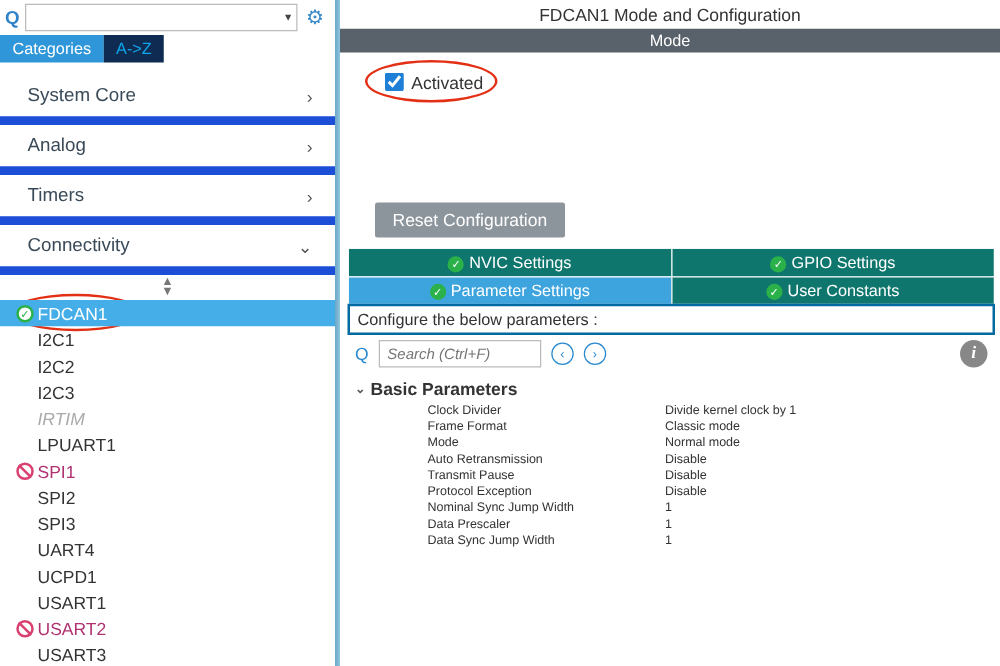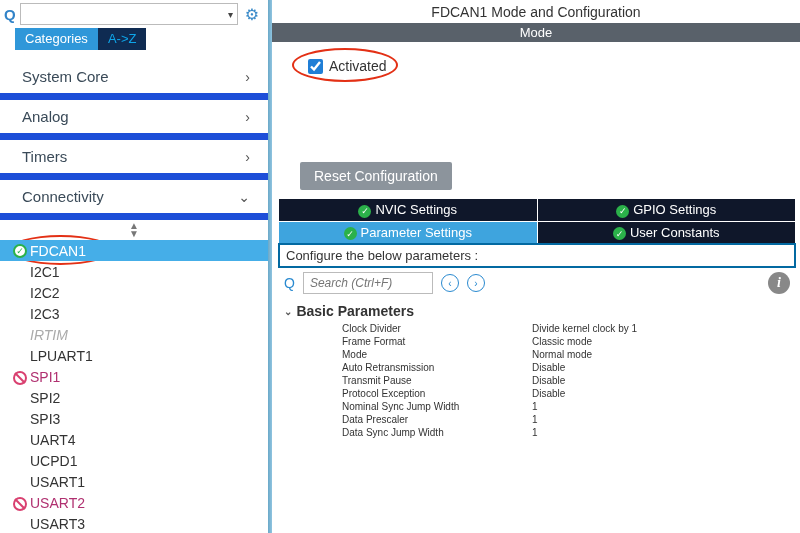--- a/index.html
+++ b/index.html
@@ -8,61 +8,61 @@
   
   .left-panel { width: 272px; height: 100%; border-right: 4px solid #7ab8d8; position: relative; display: flex; flex-direction: column; }
   .left-splitter { position: absolute; right: -4px; top: 0; width: 4px; height: 100%; background: linear-gradient(to right,#6aa8c8,#8fc4e0); }
 
   .search-row { display: flex; align-items: center; padding: 3px 6px 3px 4px; gap: 4px; }
   .search-icon { color: #3183c8; font-size: 15px; font-weight: bold; }
   .search-combo { flex: 1; height: 22px; border: 1px solid #bbb; display: flex; align-items: center; justify-content: flex-end; padding: 0 4px; background: #fff; }
   .combo-arrow { font-size: 10px; color: #444; }
   .gear-btn { width: 20px; height: 20px; display: flex; align-items: center; justify-content: center; color: #3b8bc9; font-size: 16px; cursor: pointer; }
 
-  .tabs-row { display: flex; padding-left: 15px; }
+  .tabs-row { display: flex; }
   .tab { padding: 3px 10px 4px; font-size: 13px; }
   .tab.categories { background: #2f97d9; color: #fff; }
   .tab.az { background: #0f2b52; color: #0ea5e9; }
 
   .nav-list { padding-top: 10px; }
   .nav-group { display: flex; align-items: center; justify-content: space-between; padding: 8px 18px 8px 22px; border-bottom: 7px solid #1d4ed8; cursor: pointer; color: #3a4a58; font-size: 15px; }
   .nav-chevron { font-size: 14px; color: #555; }
 
   .sort-arrows { text-align: center; font-size: 10px; color: #777; line-height: 8px; padding: 2px 0; }
 
   .periph-list { padding: 0; }
   .periph-item { display: flex; align-items: center; padding: 2px 0 2px 30px; height: 21px; font-size: 14px; cursor: pointer; position: relative; }
   .periph-item.selected { background: #45aee8; color: #fff; }
   .periph-item .status-icon { width: 16px; display: inline-flex; align-items: center; justify-content: center; margin-left: -18px; margin-right: 2px; }
-  .periph-item.disabled-txt { color: #b03070; align-items: flex-end; } 
+  .periph-item.disabled-txt { color: #b03070; } 
   .periph-item.italic { color: #aaa; font-style: italic; }
 
   .check-circle { width: 14px; height: 14px; border: 2px solid #2bb14a; border-radius: 50%; display: inline-flex; align-items: center; justify-content: center; font-size: 9px; color: #2bb14a; background: #fff; }
   .no-circle { width: 14px; height: 14px; border: 2px solid #d94070; border-radius: 50%; display: inline-flex; align-items: center; justify-content: center; color: #d94070; position: relative; }
   .no-circle::after { content: ""; position: absolute; width: 14px; height: 2px; background: #d94070; transform: rotate(45deg); }
 
   .red-ellipse { position: absolute; border: 2px solid #e33015; border-radius: 50%; pointer-events: none; }
 
   
   .right-panel { flex: 1; height: 100%; display: flex; flex-direction: column; background: #fff; }
   .title-bar { text-align: center; padding: 4px 0 3px; font-size: 14px; color: #333; }
   .mode-bar { background: #59616a; color: #fff; text-align: center; padding: 2px 0; font-size: 13px; }
 
   .mode-body { padding: 16px 16px; position: relative; flex: 0 0 auto; height: 110px; }
-  .activated-row { display: flex; align-items: center; gap: 6px; }
+  .activated-row { display: flex; align-items: flex-start; gap: 6px; }
   .activated-row input[type=checkbox] { width: 15px; height: 15px; accent-color: #1f7ed6; }
 
   .config-bar { background: #59616a; color: #fff; text-align: center; padding: 3px 0; font-size: 14px; margin-top: 2px; }
 
   .config-body { padding: 8px 4px 0 6px; }
   .reset-btn { background: #8c949c; color: #fff; border: none; padding: 6px 14px; font-size: 14px; border-radius: 2px; cursor: pointer; margin: 2px 0 8px 22px; }
 
   .subtab-table { border-collapse: collapse; width: 100%; }
   .subtab-table td { width: 50%; text-align: center; padding: 3px 0; font-size: 13px; color: #fff; border: 1px solid #fff; }
-  .subtab-dark { background: #0f172a; }
+  .subtab-dark { background: #0f766e; }
   .subtab-light { background: #3ea4de; }
   .subtab-check { display: inline-flex; width: 13px; height: 13px; border-radius: 50%; background: #2bb14a; color: #fff; align-items: center; justify-content: center; font-size: 9px; margin-right: 4px; }
 
   .param-heading { border: 2px solid #0369a1; padding: 3px 6px; font-size: 13px; color: #333; margin-top: -1px; }
   .filter-row { display: flex; align-items: center; gap: 8px; padding: 4px 6px; }
   .filter-row .mag { color: #2a8ad0; font-size: 14px; }
   .filter-input { width: 130px; height: 22px; border: 1px solid #bbb; padding: 0 6px; font-size: 12px; color: #6d28d9; font-style: italic; }
   .nav-arrow-btn { width: 18px; height: 18px; border: 1px solid #2a8ad0; border-radius: 50%; color: #2a8ad0; display: inline-flex; align-items: center; justify-content: center; font-size: 10px; cursor: pointer; }
   .info-btn { margin-left: auto; width: 22px; height: 22px; border-radius: 50%; background: #888; color: #fff; display: flex; align-items: center; justify-content: center; font-style: italic; font-weight: bold; font-family: Georgia, serif; }
 

